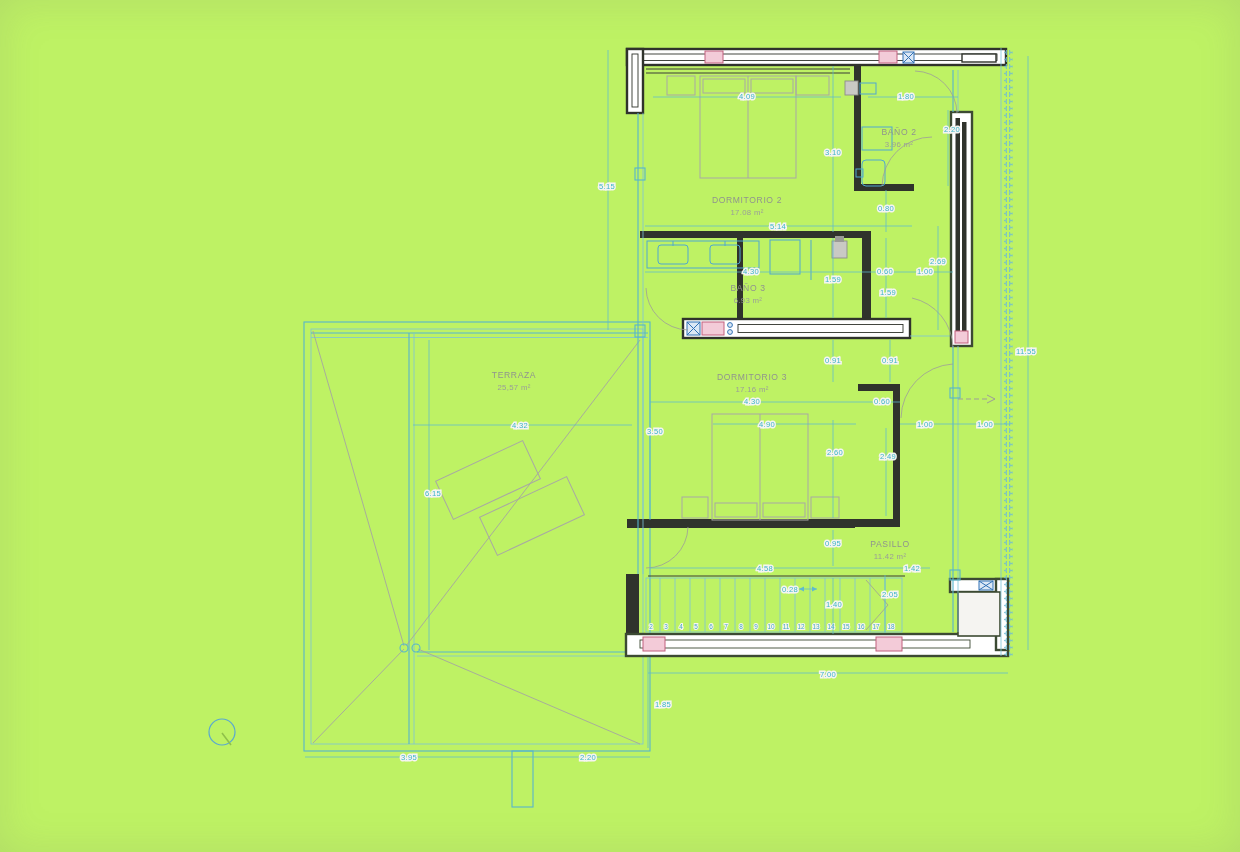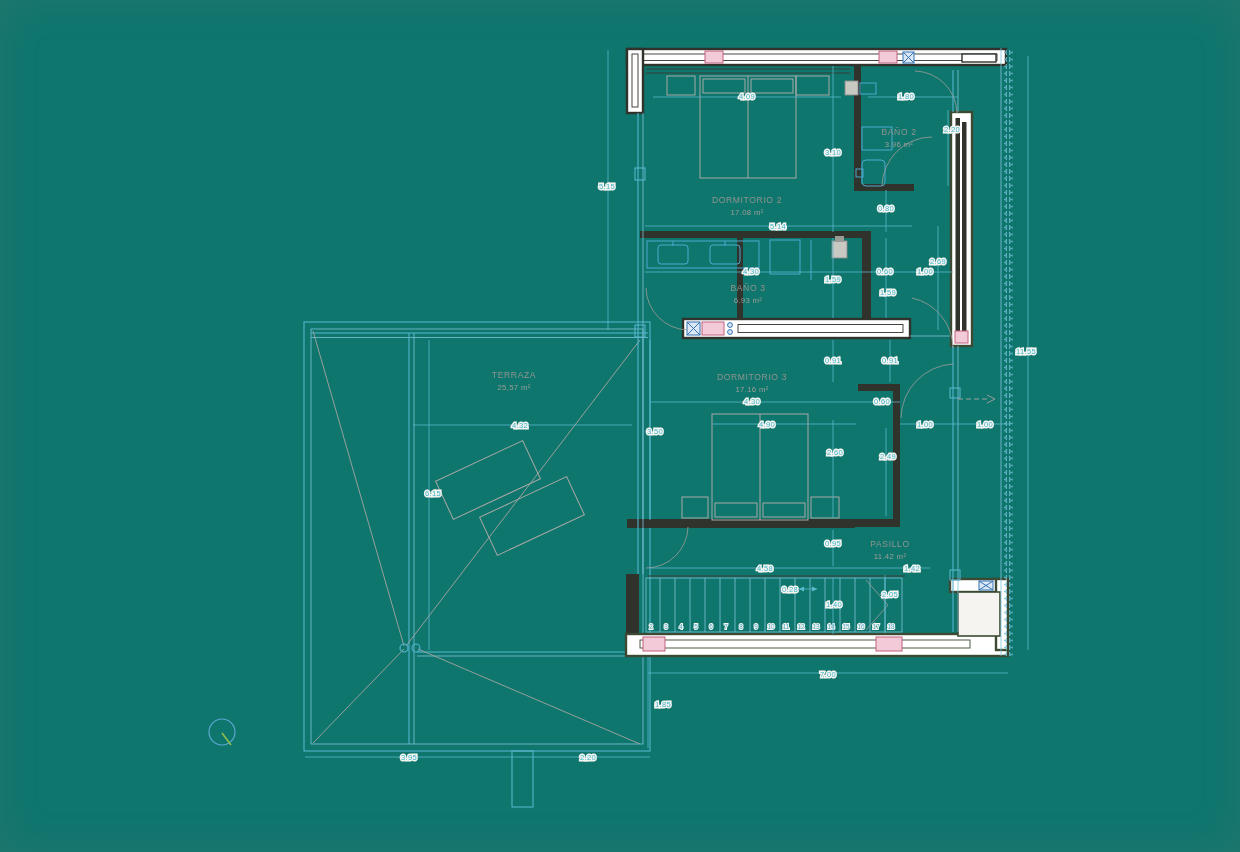--- a/index.html
+++ b/index.html
@@ -1,18 +1,18 @@
 <!DOCTYPE html>
 <html><head>
 <meta charset="utf-8">
 <style>
   html,body{margin:0;padding:0;background:#e8e7e4;}
   .page{
     position:relative;width:1240px;height:852px;
-    background:#0f766e;
+    background:#bef264;
     box-shadow:inset 0 0 40px rgba(120,120,115,.18);
     font-family:"Liberation Sans", sans-serif;
     overflow:hidden;
   }
   svg{position:absolute;left:0;top:0;}
   text{font-family:"Liberation Sans", sans-serif;}
   .dim-t{font-size:7.6px;fill:#3db4c8;text-anchor:middle;paint-order:stroke;stroke:#f5f4f1;stroke-width:3px;letter-spacing:.3px;}
   .room-t{font-size:8.6px;fill:#90948e;text-anchor:middle;letter-spacing:.6px;}
   .area-t{font-size:7.8px;fill:#9a9e98;text-anchor:middle;letter-spacing:.3px;}
   .step-t{font-size:6.4px;fill:#49a9c2;text-anchor:middle;paint-order:stroke;stroke:#f5f4f1;stroke-width:2px;}

